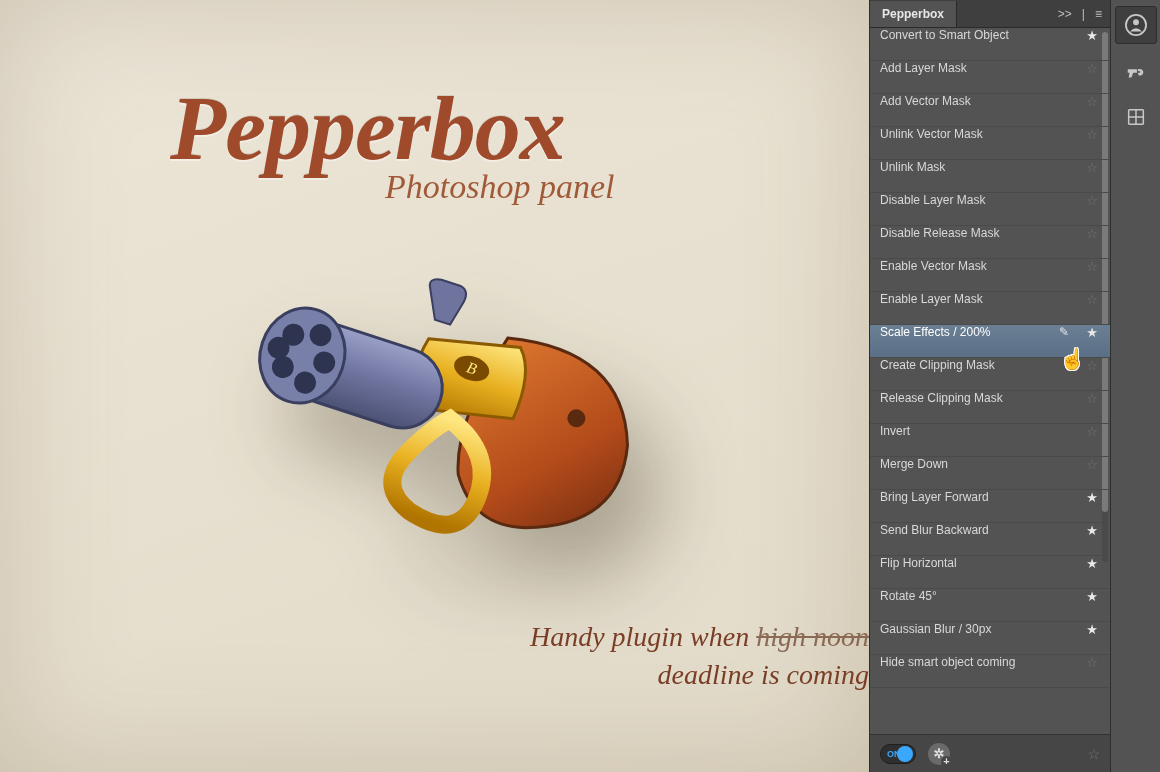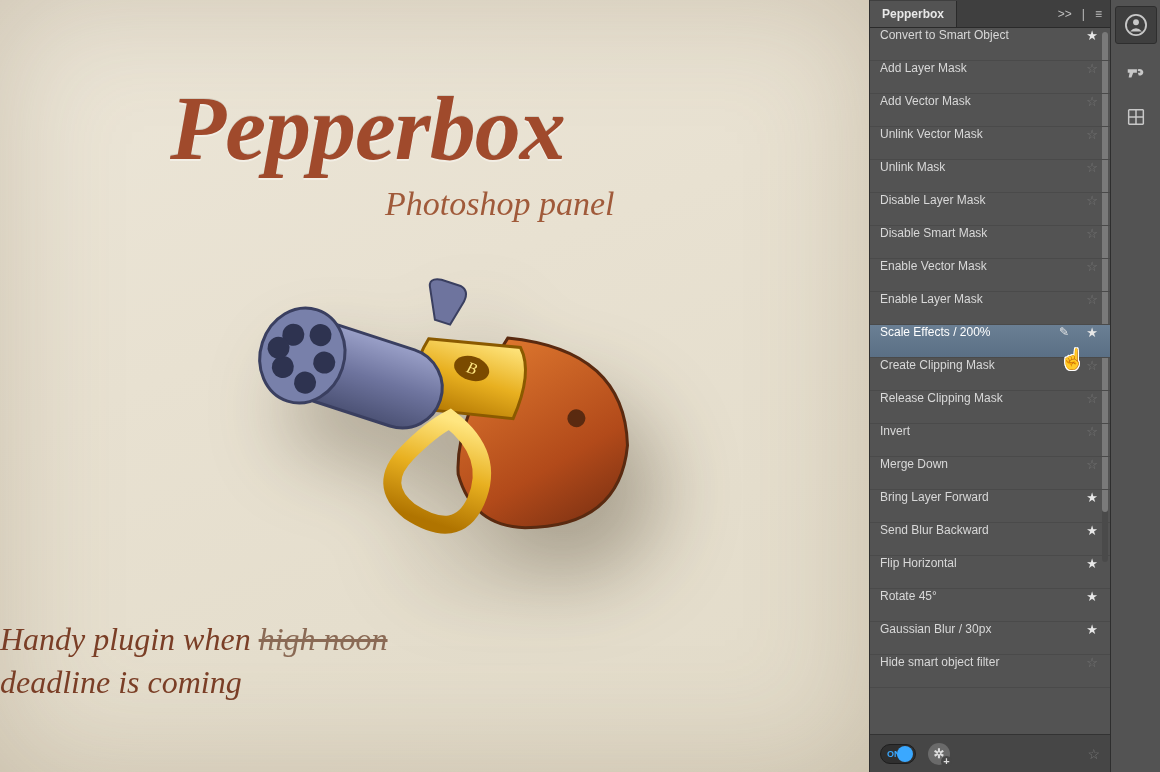--- a/index.html
+++ b/index.html
@@ -17,27 +17,27 @@
     box-shadow: inset 0 0 120px rgba(120,100,70,0.25);
   }
   .title {
     position:absolute; left:170px; top:75px;
     font-family: Georgia, "Times New Roman", serif;
     font-style: italic; font-weight: 700;
     font-size: 92px; color:#a04a2c; letter-spacing:-1px;
     text-shadow: 0 2px 0 rgba(255,255,255,0.4), 0 -1px 0 rgba(0,0,0,0.1);
   }
   .subtitle {
-    position:absolute; left:385px; top:185px;
+    position:absolute; left:385px; top:168px;
     font-family: Georgia, serif; font-style: italic; font-size:34px;
     color:#a05a3a;
   }
   .tagline {
-    position:absolute; left:0; right:0; top:618px; text-align:left;
-    font-family: Georgia, serif; font-style: italic; font-size:32px; line-height:1.35;
+    position:absolute; left:0; right:0; top:618px; text-align:right;
+    font-family: Georgia, serif; font-style: italic; font-size:28px; line-height:1.35;
     color:#7a3e26;
   }
   .tagline .strike { text-decoration: line-through; color:#8a6a55; }
 
   
   .gun { position:absolute; left:250px; top:270px; width:400px; height:330px; }
   .gun svg { width:100%; height:100%; filter: drop-shadow(30px 50px 40px rgba(60,50,30,0.35)); }
 
   
   .panel {
@@ -209,21 +209,21 @@
       </div>
       <div class="row">
         <span class="label">Unlink Mask</span>
         <span class="star">☆</span>
       </div>
       <div class="row">
         <span class="label">Disable Layer Mask</span>
         <span class="star">☆</span>
       </div>
       <div class="row">
-        <span class="label">Disable Smart Mask</span>
+        <span class="label">Disable Release Mask</span>
         <span class="star">☆</span>
       </div>
       <div class="row">
         <span class="label">Enable Vector Mask</span>
         <span class="star">☆</span>
       </div>
       <div class="row">
         <span class="label">Enable Layer Mask</span>
         <span class="star">☆</span>
       </div>
@@ -263,21 +263,21 @@
       </div>
       <div class="row fav">
         <span class="label">Rotate 45°</span>
         <span class="star">★</span>
       </div>
       <div class="row fav">
         <span class="label">Gaussian Blur / 30px</span>
         <span class="star">★</span>
       </div>
       <div class="row">
-        <span class="label">Hide smart object filter</span>
+        <span class="label">Hide smart object coming</span>
         <span class="star">☆</span>
       </div>
     </div>
 
   <div class="footer">
     <div class="toggle">
       <span>ON</span>
       <div class="knob"></div>
     </div>
     <div class="addbtn">

